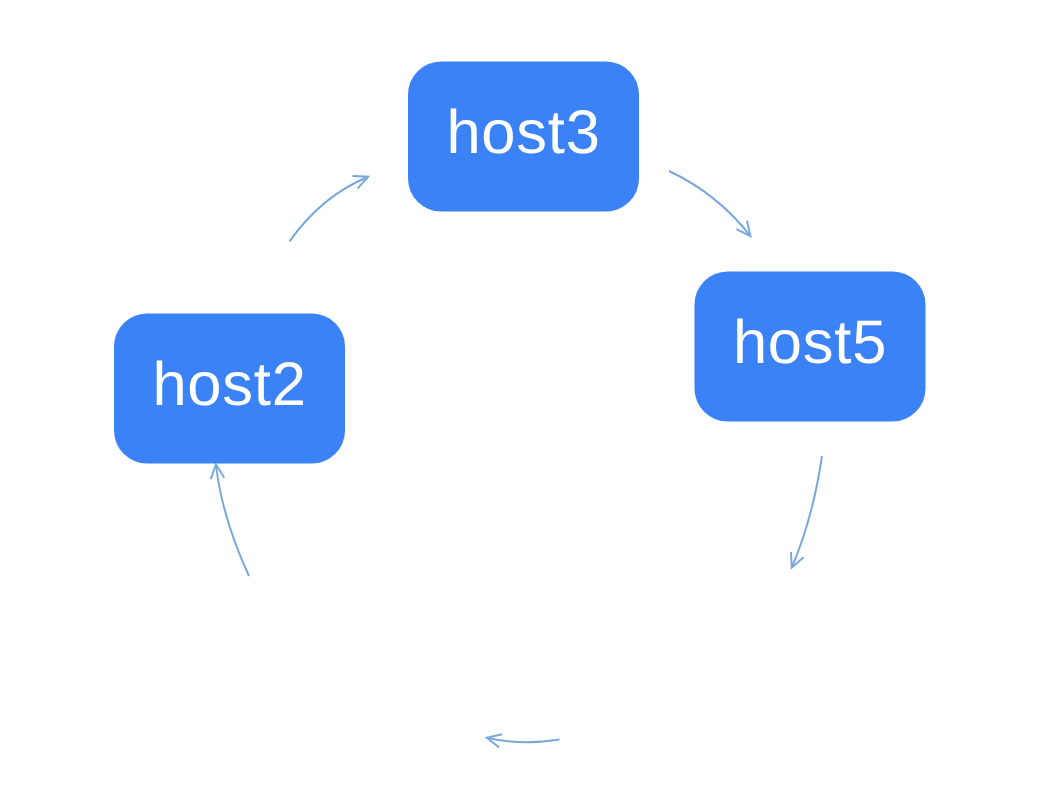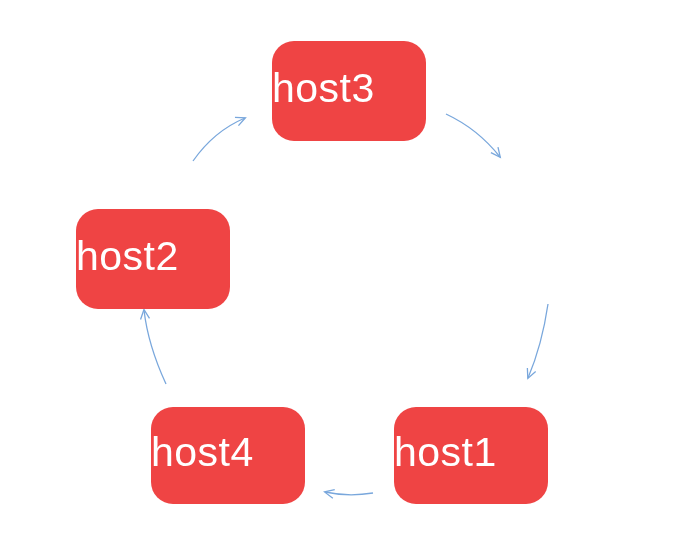--- a/index.html
+++ b/index.html
@@ -24,24 +24,25 @@
   }
   .arrow-layer path.edge {
     fill: none;
     stroke: #79a7dc;
     stroke-width: 1.3;
   }
   .node {
     position: absolute;
     width: 154px;
     height: 100px;
-    background: #ef4444;
+    background: #3b82f6;
     border-radius: 22px;
     display: flex;
     align-items: center;
+    justify-content: center;
   }
   .node .label {
     color: #ffffff;
     font-size: 41px;
     letter-spacing: 0.5px;
     line-height: 1;
     padding-bottom: 6px; 
   }
   .node-host3 { left: 272px; top: 41px; }
   .node-host5 { left: 463px; top: 181px; }
@@ -64,26 +65,23 @@
     <path class="edge" d="M 548 304 Q 542 345 528 378" marker-end="url(#openArrow)"></path>
     <path class="edge" d="M 373 493 Q 348 497 325 492" marker-end="url(#openArrow)"></path>
     <path class="edge" d="M 166 384 Q 148 345 144 310" marker-end="url(#openArrow)"></path>
     <path class="edge" d="M 193 161 Q 214 131 245 118" marker-end="url(#openArrow)"></path>
   </svg>
 
   <div class="node node-host3">
     <span class="label">host3</span>
   </div>
 
-
-  <div class="node node-host1">
-    <span class="label">host1</span>
+  <div class="node node-host5">
+    <span class="label">host5</span>
   </div>
 
-  <div class="node node-host4">
-    <span class="label">host4</span>
-  </div>
+
 
   <div class="node node-host2">
     <span class="label">host2</span>
   </div>
 
 </div>
 
 </body></html>

